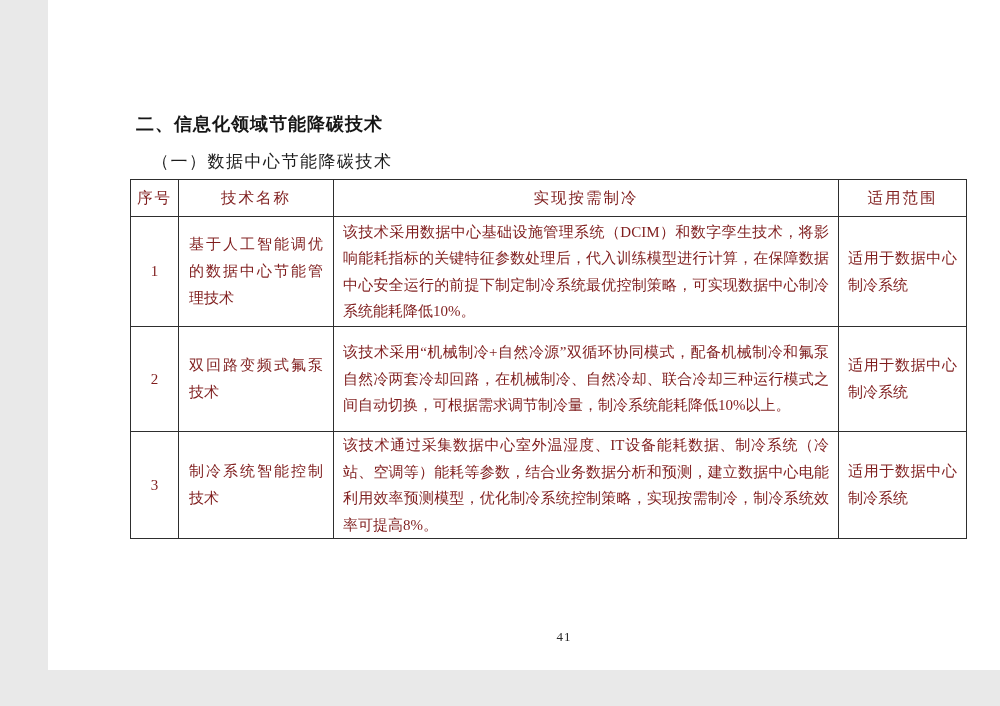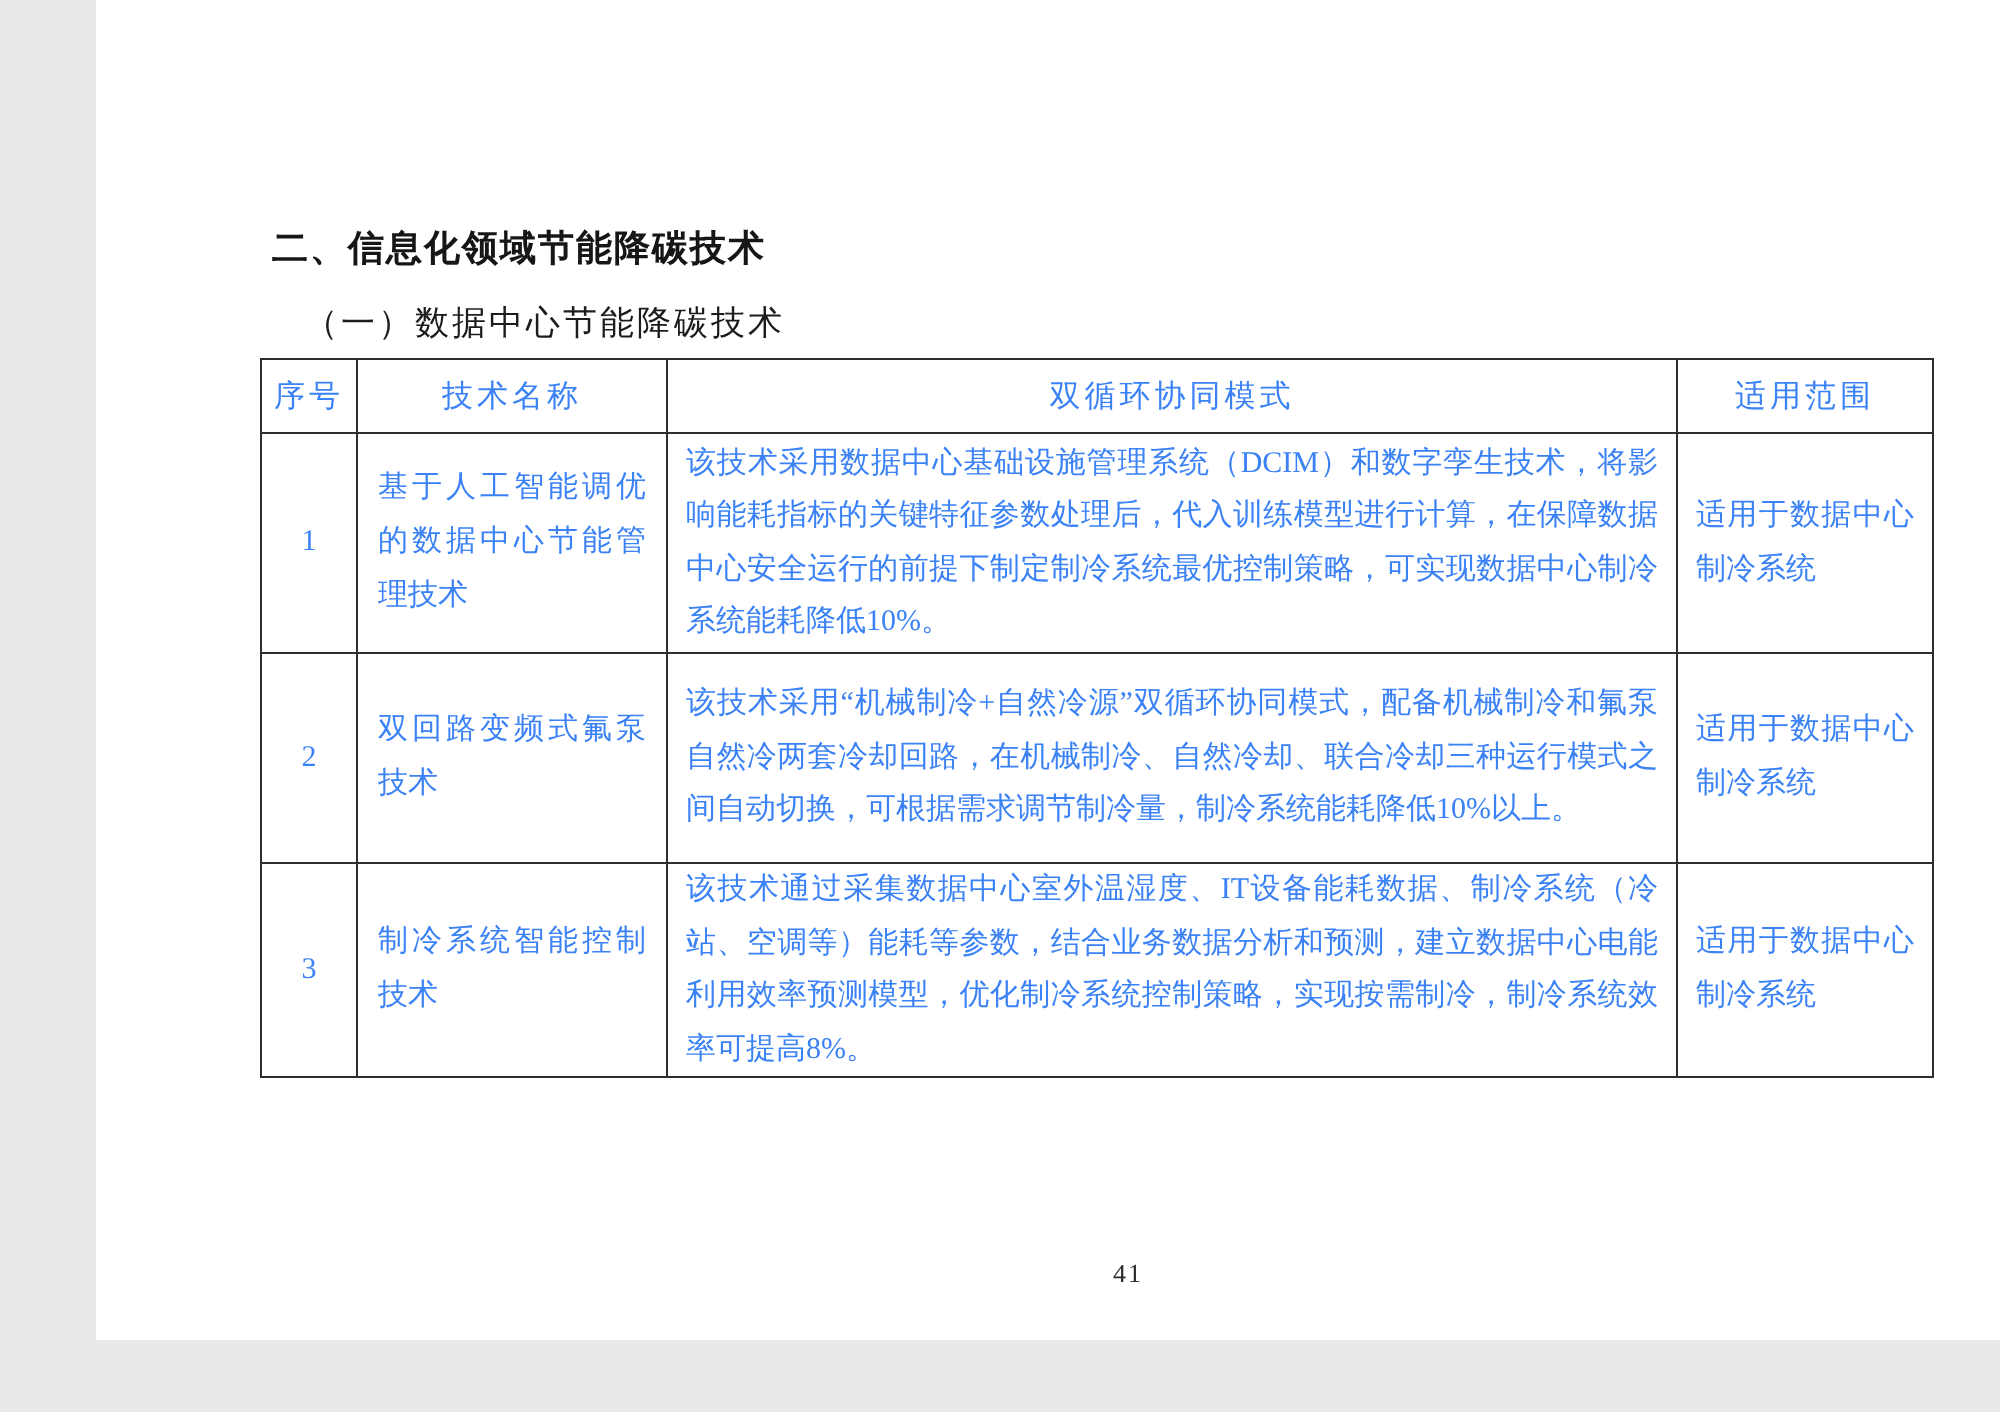--- a/index.html
+++ b/index.html
@@ -34,21 +34,21 @@
     color: #1c1c1c;
   }
   table.tech-table {
     position: absolute;
     left: 82px;
     top: 179px;
     width: 836px;
     border-collapse: collapse;
     table-layout: fixed;
     font-size: 15px;
-    color: #3b82f6;
+    color: #7f1d1d;
   }
   table.tech-table col.c-index { width: 48px; }
   table.tech-table col.c-name  { width: 155px; }
   table.tech-table col.c-desc  { width: 505px; }
   table.tech-table col.c-scope { width: 128px; }
   table.tech-table th,
   table.tech-table td {
     border: 1px solid #2e2e2e;
     vertical-align: middle;
   }
@@ -110,21 +110,21 @@
     <colgroup>
       <col class="c-index">
       <col class="c-name">
       <col class="c-desc">
       <col class="c-scope">
     </colgroup>
     <thead>
       <tr>
         <th>序号</th>
         <th>技术名称</th>
-        <th>双循环协同模式</th>
+        <th>实现按需制冷</th>
         <th>适用范围</th>
       </tr>
     </thead>
     <tbody>
       <tr class="row-1">
         <td class="cell-index">1</td>
         <td class="cell-name">基于人工智能调优的数据中心节能管理技术</td>
         <td class="cell-desc">该技术采用数据中心基础设施管理系统（DCIM）和数字孪生技术，将影响能耗指标的关键特征参数处理后，代入训练模型进行计算，在保障数据中心安全运行的前提下制定制冷系统最优控制策略，可实现数据中心制冷系统能耗降低10%。</td>
         <td class="cell-scope">适用于数据中心制冷系统</td>
       </tr>

